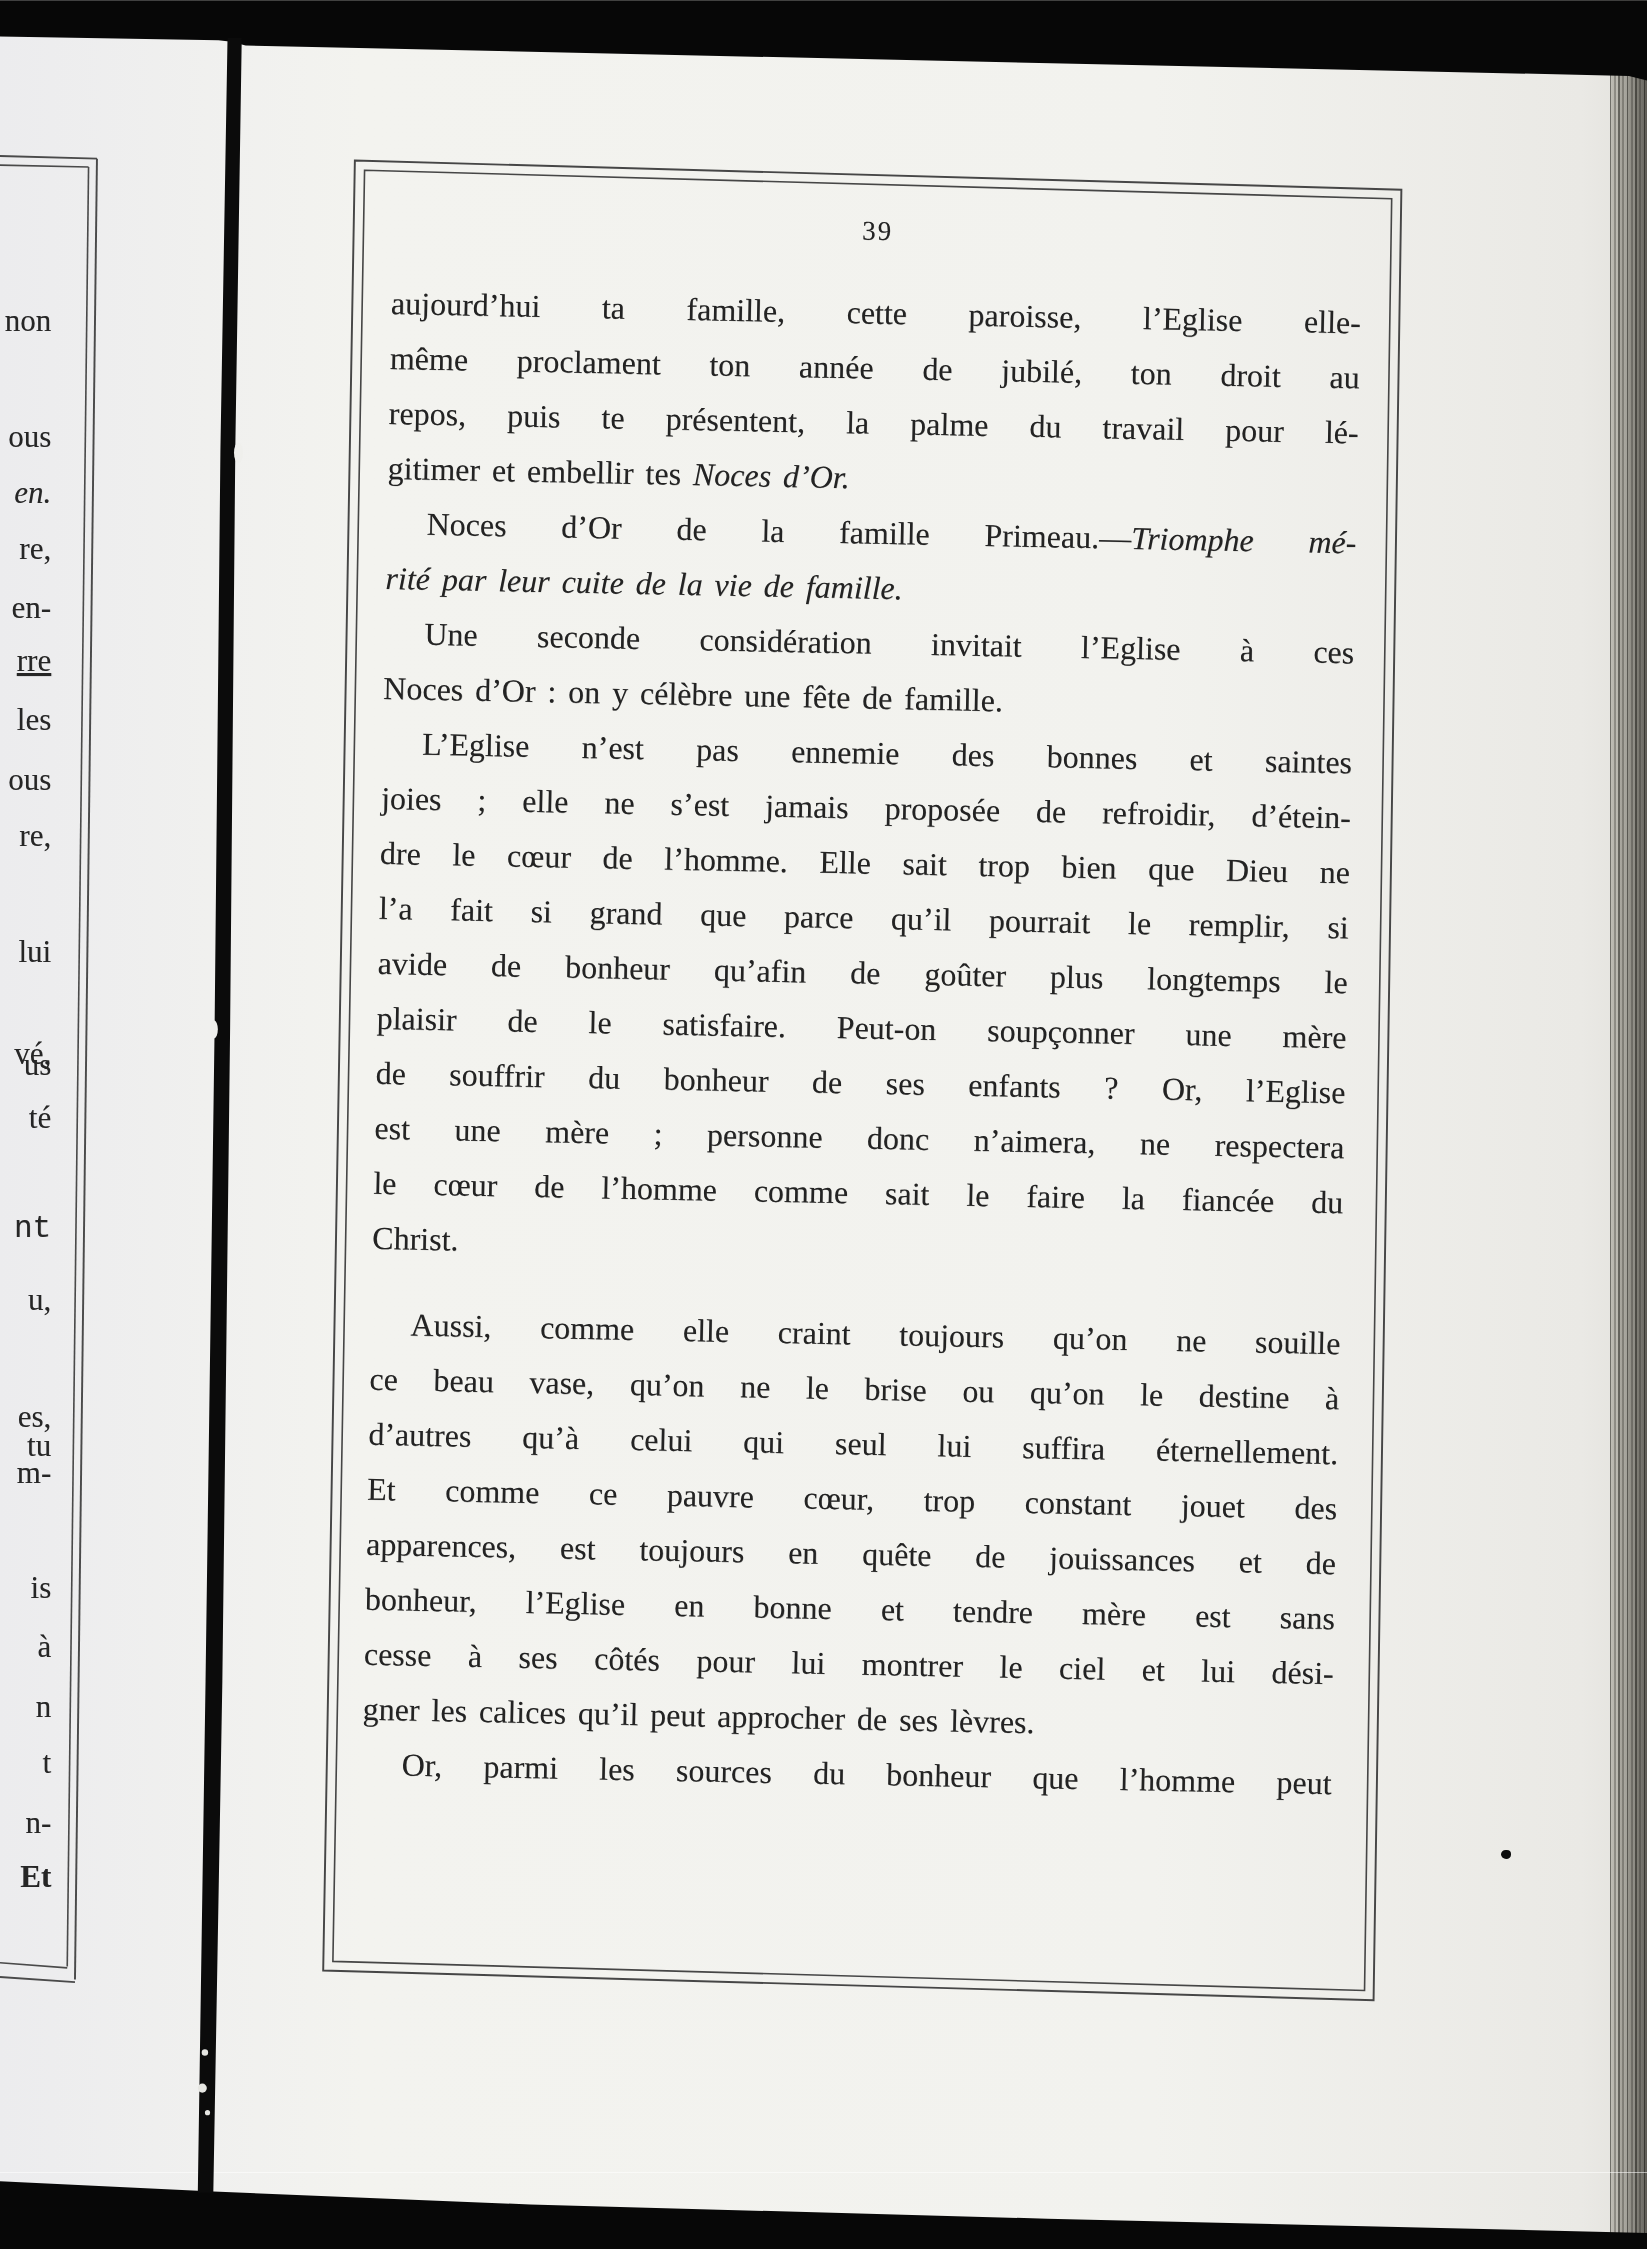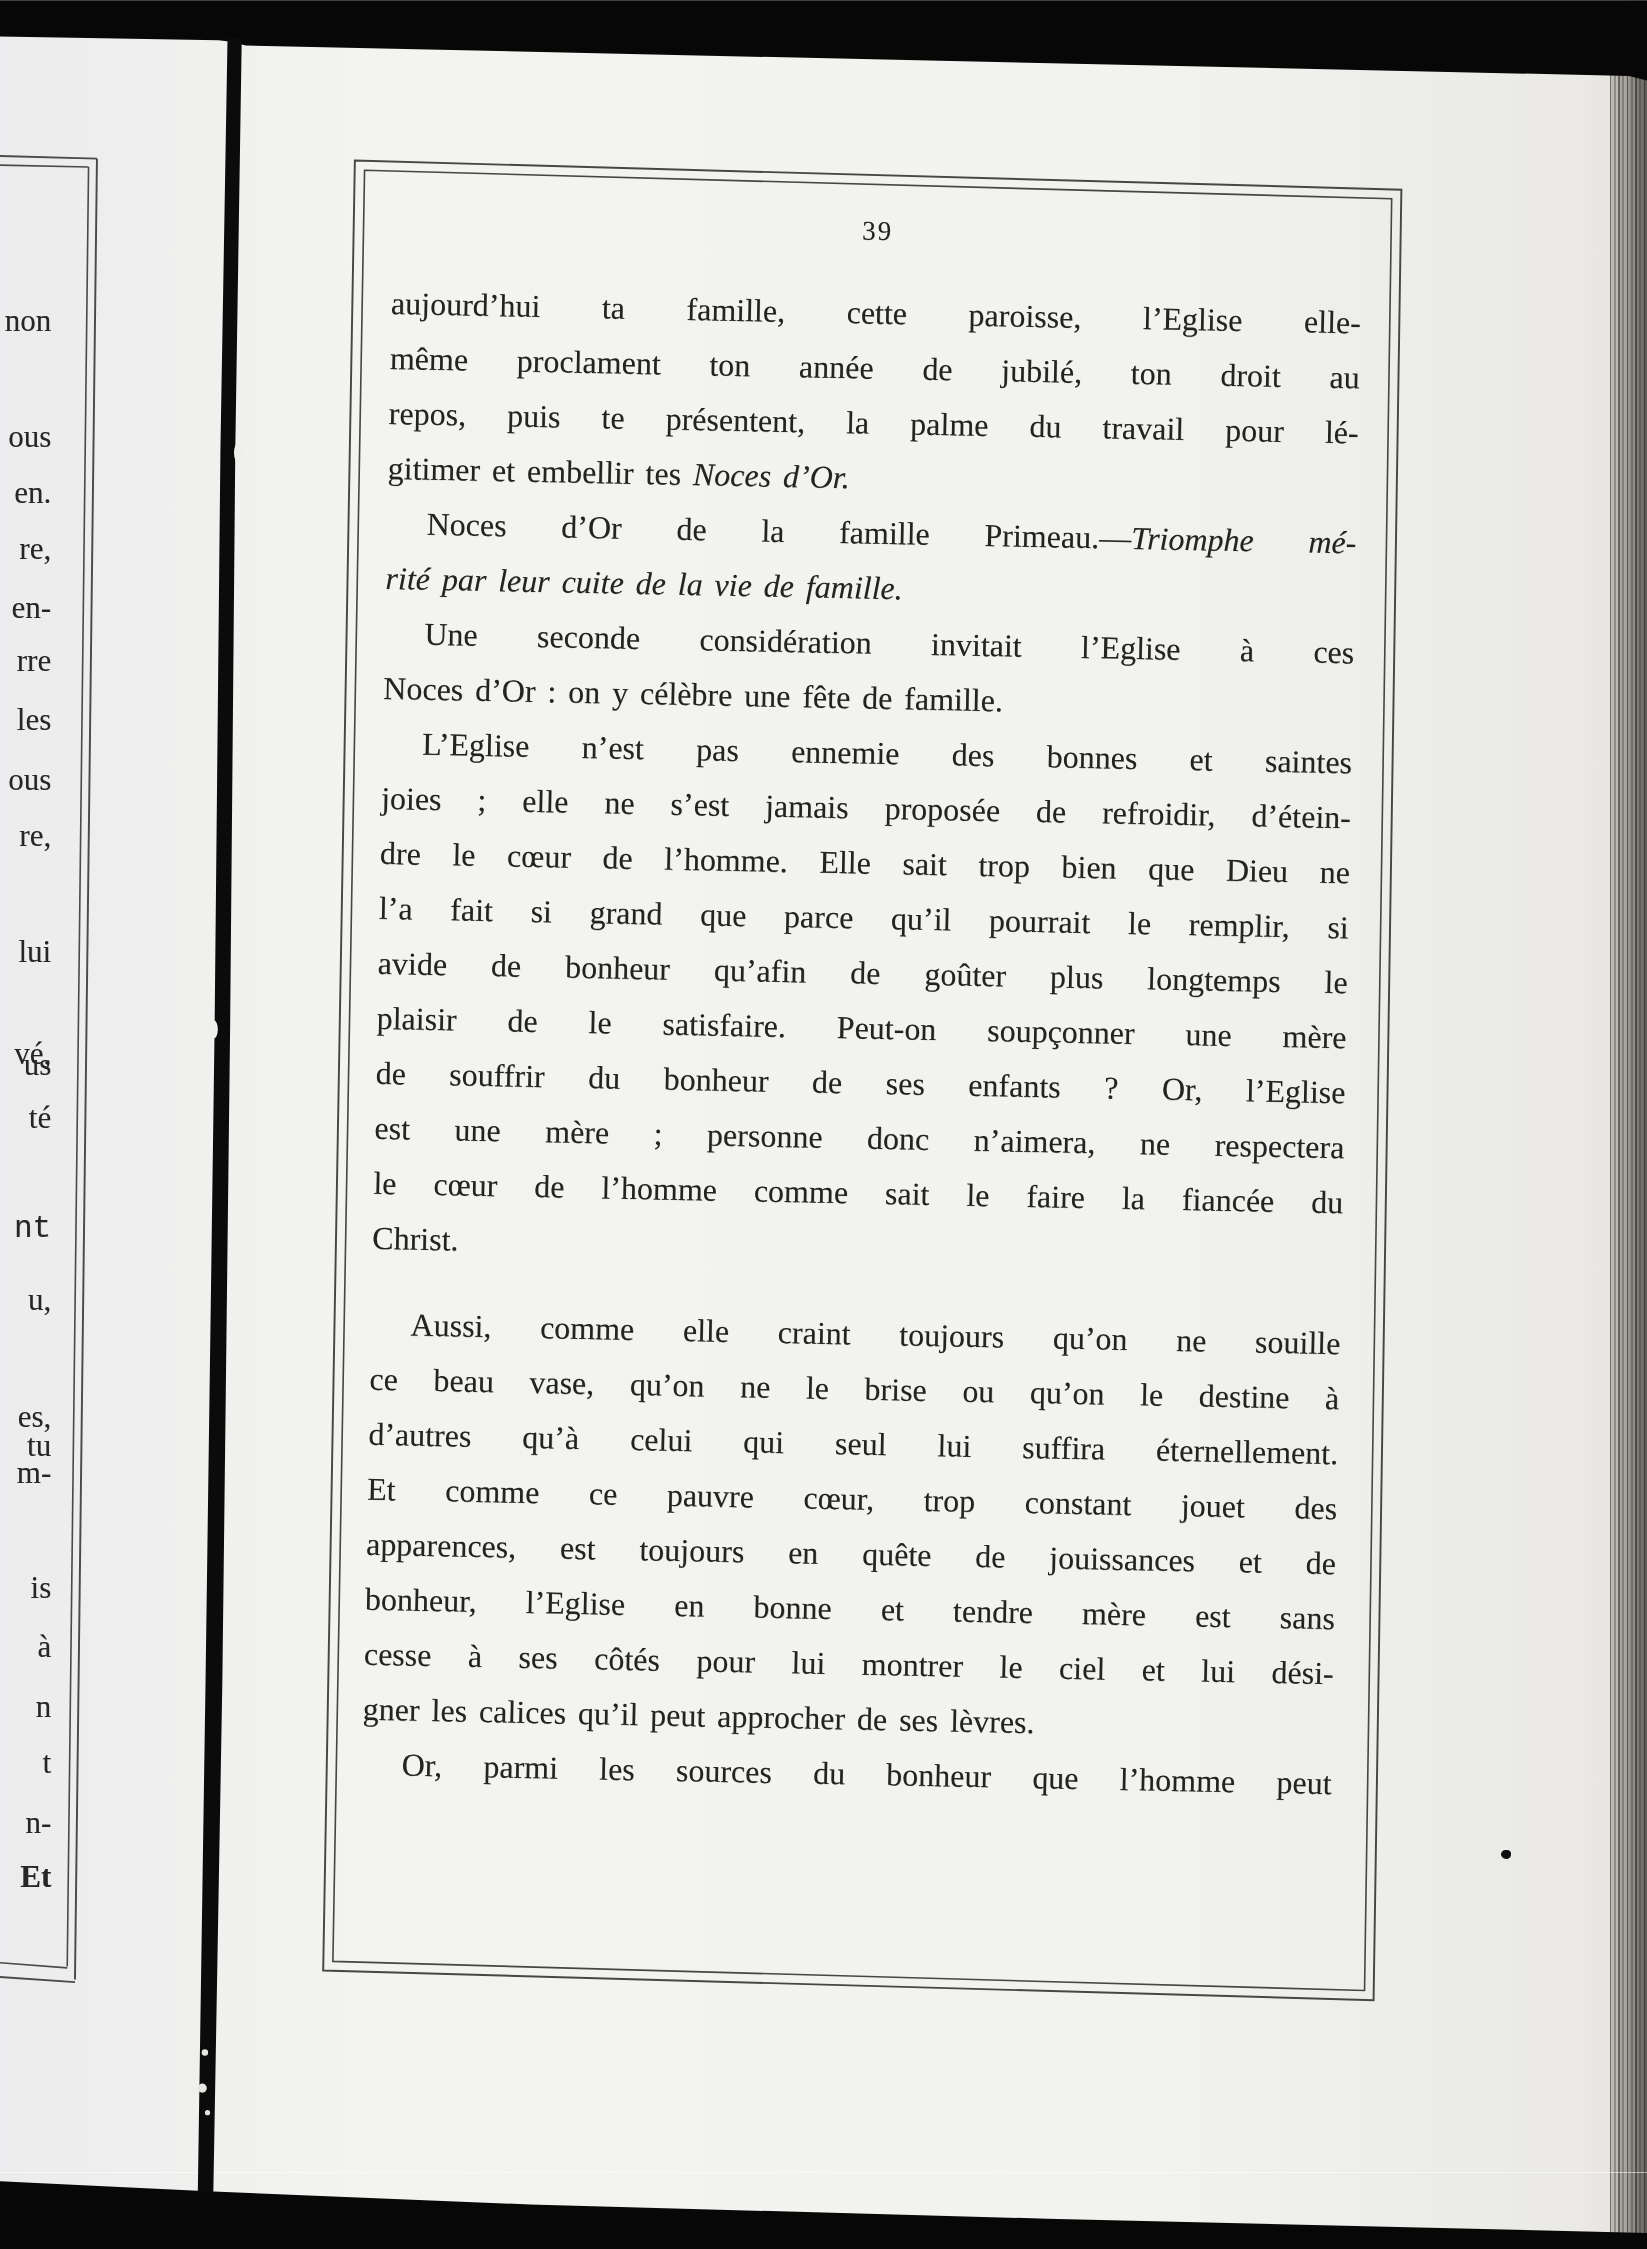--- a/index.html
+++ b/index.html
@@ -42,24 +42,24 @@
 <body>
 
 <div id="canvas">
 
   <div class="edge-strip"></div>
   <div class="scan-line"></div>
 
   <div class="fragments">
       <span class="frag" style="top: 305px;">non</span>
       <span class="frag" style="top: 421px;">ous</span>
-      <span class="frag" style="top: 477px;">en.</span>
+      <span class="frag" style="top: 477px; font-style: italic;">en.</span>
       <span class="frag" style="top: 533px;">re,</span>
       <span class="frag" style="top: 592px;">en-</span>
-      <span class="frag" style="top: 645px;">rre</span>
+      <span class="frag" style="top: 645px; text-decoration: underline;">rre</span>
       <span class="frag" style="top: 704px; text-align: right;">les</span>
       <span class="frag" style="top: 764px;">ous</span>
       <span class="frag" style="top: 820px;">re,</span>
       <span class="frag" style="top: 936px;">lui</span>
       <span class="frag" style="top: 994px; margin-top: 44px;">vé,</span>
       <span class="frag" style="top: 1049px; text-align: center;">us</span>
       <span class="frag" style="top: 1102px;">té</span>
       <span class="frag" style="top: 1213px; font-family: Liberation Mono, monospace;">nt</span>
       <span class="frag" style="top: 1284px;">u,</span>
       <span class="frag" style="top: 1401px;">es,</span>

